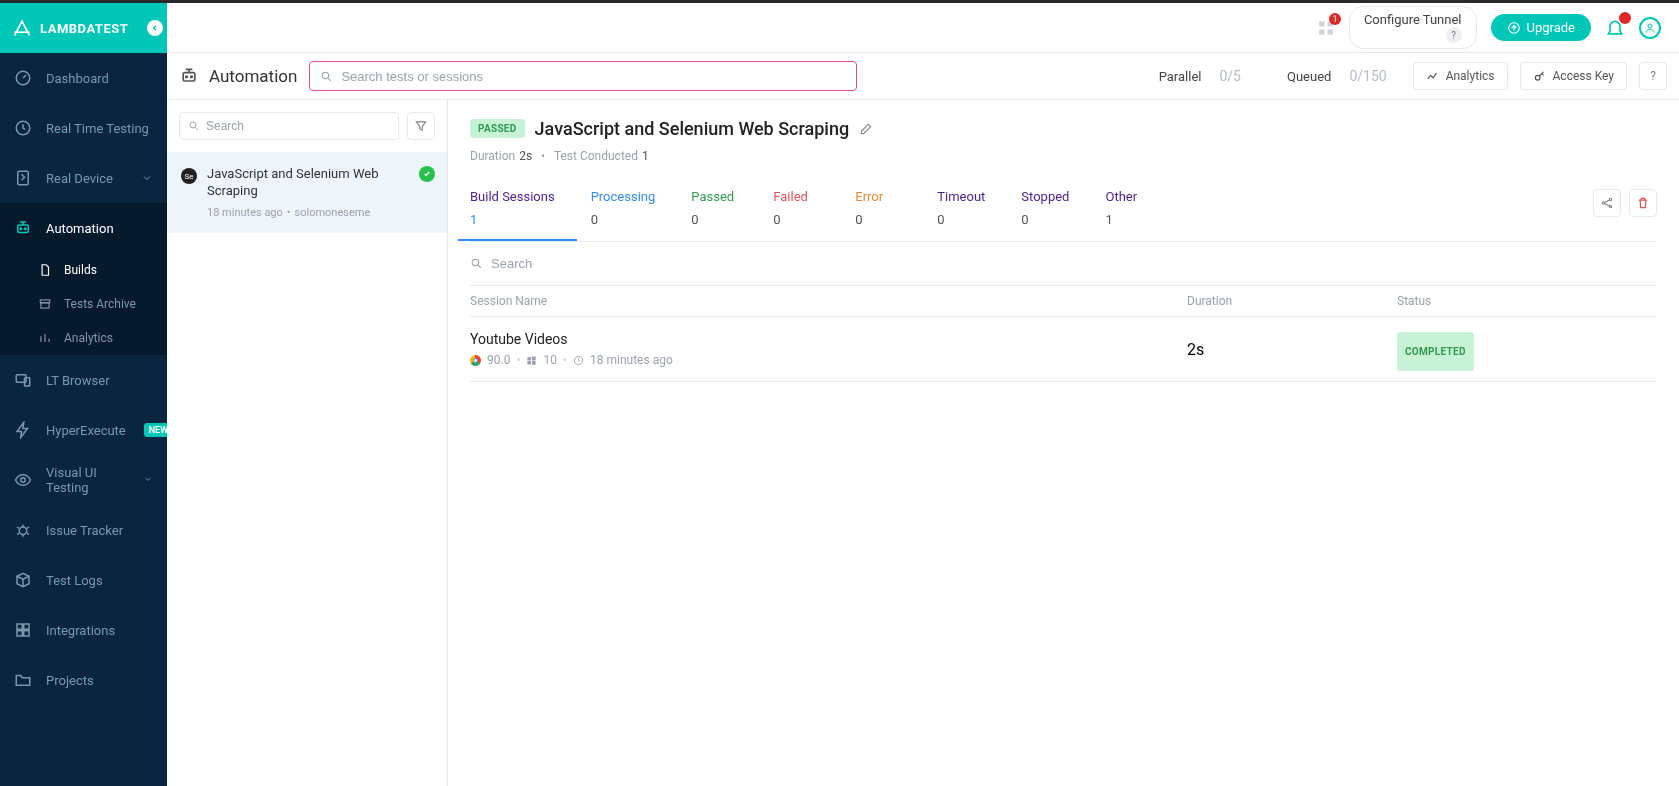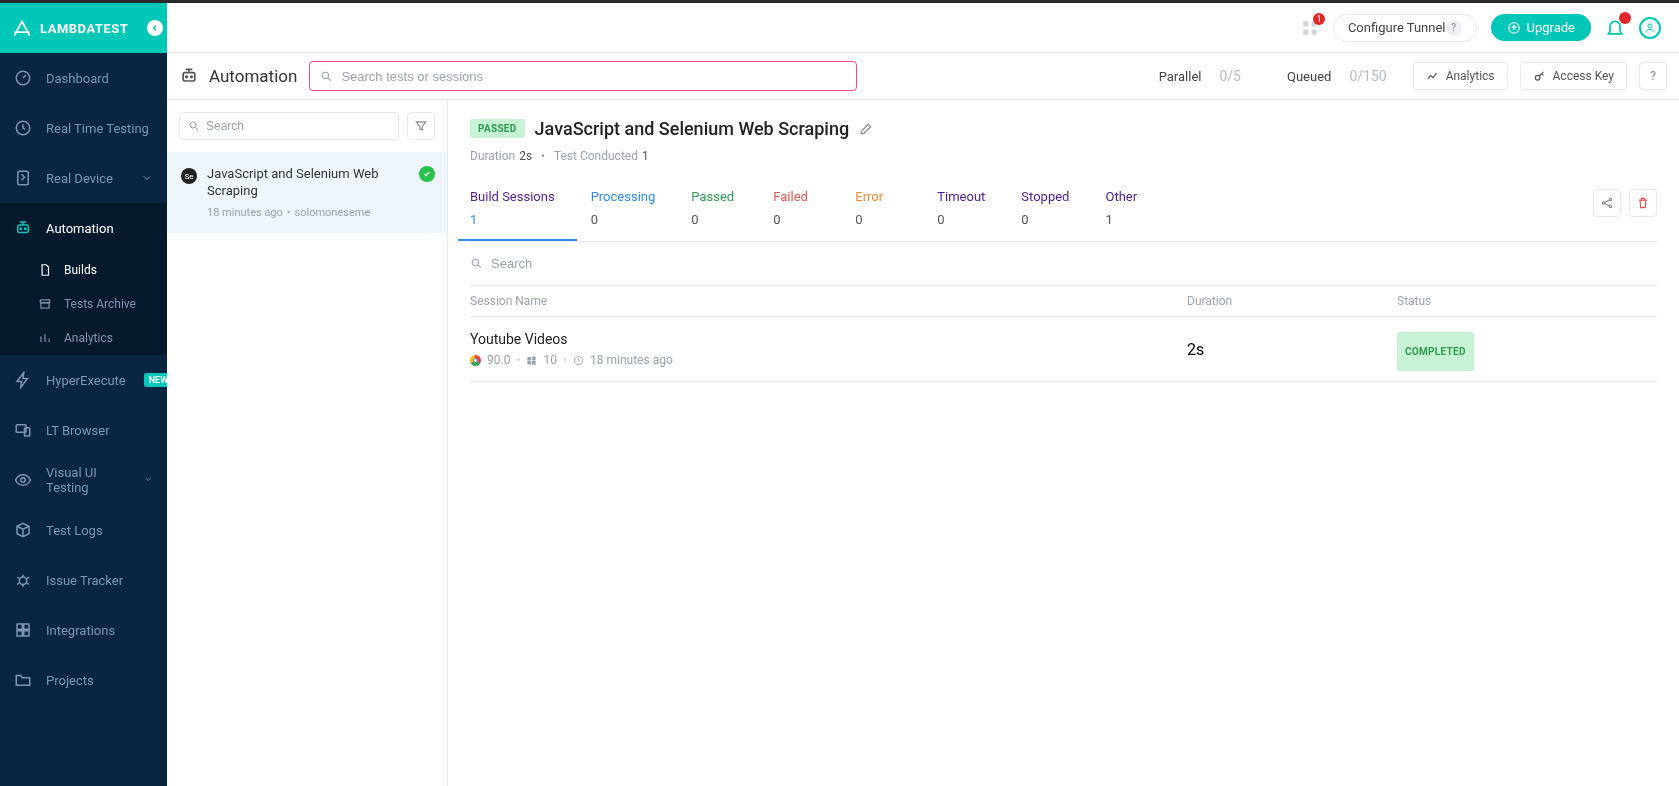--- a/index.html
+++ b/index.html
@@ -23,21 +23,21 @@
 .sub-nav { background: #061a2e; }
 .sub-item { display: flex; align-items: center; height: 34px; padding-left: 38px; gap: 12px; font-size: 12px; color: #7d96ae; cursor: pointer; }
 .sub-item.active { color: #fff; }
 .sub-icon { width: 14px; height: 14px; }
 
 
 .main { flex: 1; display: flex; flex-direction: column; min-width: 0; }
 .top-bar { height: 50px; border-bottom: 1px solid #e6e9ed; display: flex; align-items: center; justify-content: flex-end; padding: 0 18px; gap: 14px; }
 .grid-icon-wrap { position: relative; width: 18px; height: 18px; color: #cfd4db; cursor: pointer; }
 .notif-dot { position: absolute; top: -6px; right: -6px; background: #e02828; color: #fff; font-size: 9px; width: 12px; height: 12px; border-radius: 50%; display: flex; align-items: center; justify-content: center; }
-.configure-tunnel { display: flex; align-items: flex-start; gap: 0; border: 1px solid #e6e9ed; border-radius: 14px; padding: 5px 14px; font-size: 13px; color: #444; cursor: pointer; }
+.configure-tunnel { display: flex; align-items: flex-end; gap: 0; border: 1px solid #e6e9ed; border-radius: 14px; padding: 5px 14px; font-size: 13px; color: #444; cursor: pointer; flex-direction: column; }
 .q-circle { width: 16px; height: 16px; background: #eef0f3; border-radius: 50%; display: flex; align-items: center; justify-content: center; font-size: 10px; color: #7a7f89; }
 .upgrade-btn { background: #00c7b7; color: #fff; border-radius: 14px; padding: 6px 16px; font-size: 13px; display: flex; align-items: center; gap: 6px; cursor: pointer; }
 .bell-wrap { position: relative; width: 20px; height: 20px; color: #00c7b7; cursor: pointer; }
 .avatar { width: 22px; height: 22px; border: 2px solid #00c7b7; border-radius: 50%; display: flex; align-items: center; justify-content: center; color: #00c7b7; cursor: pointer; }
 
 
 .sub-header { height: 47px; border-bottom: 1px solid #e6e9ed; display: flex; align-items: center; padding: 0 12px; gap: 12px; }
 .sh-left { display: flex; align-items: center; gap: 10px; }
 .robot-icon { width: 20px; height: 20px; color: #555; }
 .sh-title { font-size: 17px; color: #333; }
@@ -199,66 +199,66 @@
               <path d="M5 19V9M12 19V5M19 19v-6"></path>
             </svg>
           </span>
         <span>Analytics</span>
       </div>
     </div>
 
     <div class="nav-item">
       <span class="nav-icon">
           <svg viewBox="0 0 24 24" fill="none" stroke="currentColor" stroke-width="2">
+            <rect x="3" y="5" width="13" height="10" rx="1"></rect>
+            <rect x="14" y="9" width="7" height="11" rx="1"></rect>
+          </svg>
+        </span>
+      <span>LT Browser</span>
+    </div>
+    <div class="nav-item">
+      <span class="nav-icon">
+          <svg viewBox="0 0 24 24" fill="none" stroke="currentColor" stroke-width="2">
             <path d="M13 2L4 14h6l-1 8 9-12h-6z"></path>
           </svg>
         </span>
       <span>HyperExecute</span>
       <span class="nav-badge">NEW</span>
     </div>
     <div class="nav-item">
       <span class="nav-icon">
           <svg viewBox="0 0 24 24" fill="none" stroke="currentColor" stroke-width="2">
-            <rect x="3" y="5" width="13" height="10" rx="1"></rect>
-            <rect x="14" y="9" width="7" height="11" rx="1"></rect>
-          </svg>
-        </span>
-      <span>LT Browser</span>
-    </div>
-    <div class="nav-item">
-      <span class="nav-icon">
-          <svg viewBox="0 0 24 24" fill="none" stroke="currentColor" stroke-width="2">
             <path d="M2 12s3.5-7 10-7 10 7 10 7-3.5 7-10 7S2 12 2 12z"></path>
             <circle cx="12" cy="12" r="3"></circle>
           </svg>
         </span>
       <span>Visual UI Testing</span>
       <span class="chev">
           <svg viewBox="0 0 24 24" fill="none" stroke="currentColor" stroke-width="2">
             <path d="M6 9l6 6 6-6"></path>
           </svg>
         </span>
     </div>
     <div class="nav-item">
       <span class="nav-icon">
           <svg viewBox="0 0 24 24" fill="none" stroke="currentColor" stroke-width="2">
+            <circle cx="12" cy="13" r="5"></circle>
+            <path d="M12 8V5M7 10l-3-2M17 10l3-2M7 16l-3 2M17 16l3 2M12 18v3"></path>
+          </svg>
+        </span>
+      <span>Issue Tracker</span>
+    </div>
+    <div class="nav-item">
+      <span class="nav-icon">
+          <svg viewBox="0 0 24 24" fill="none" stroke="currentColor" stroke-width="2">
             <path d="M4 7l8-4 8 4v10l-8 4-8-4z"></path>
             <path d="M4 7l8 4 8-4M12 11v10"></path>
           </svg>
         </span>
       <span>Test Logs</span>
-    </div>
-    <div class="nav-item">
-      <span class="nav-icon">
-          <svg viewBox="0 0 24 24" fill="none" stroke="currentColor" stroke-width="2">
-            <circle cx="12" cy="13" r="5"></circle>
-            <path d="M12 8V5M7 10l-3-2M17 10l3-2M7 16l-3 2M17 16l3 2M12 18v3"></path>
-          </svg>
-        </span>
-      <span>Issue Tracker</span>
     </div>
     <div class="nav-item">
       <span class="nav-icon">
           <svg viewBox="0 0 24 24" fill="none" stroke="currentColor" stroke-width="2">
             <rect x="4" y="4" width="7" height="7"></rect>
             <rect x="13" y="4" width="7" height="7"></rect>
             <rect x="4" y="13" width="7" height="7"></rect>
             <rect x="13" y="13" width="7" height="7"></rect>
           </svg>
         </span>

